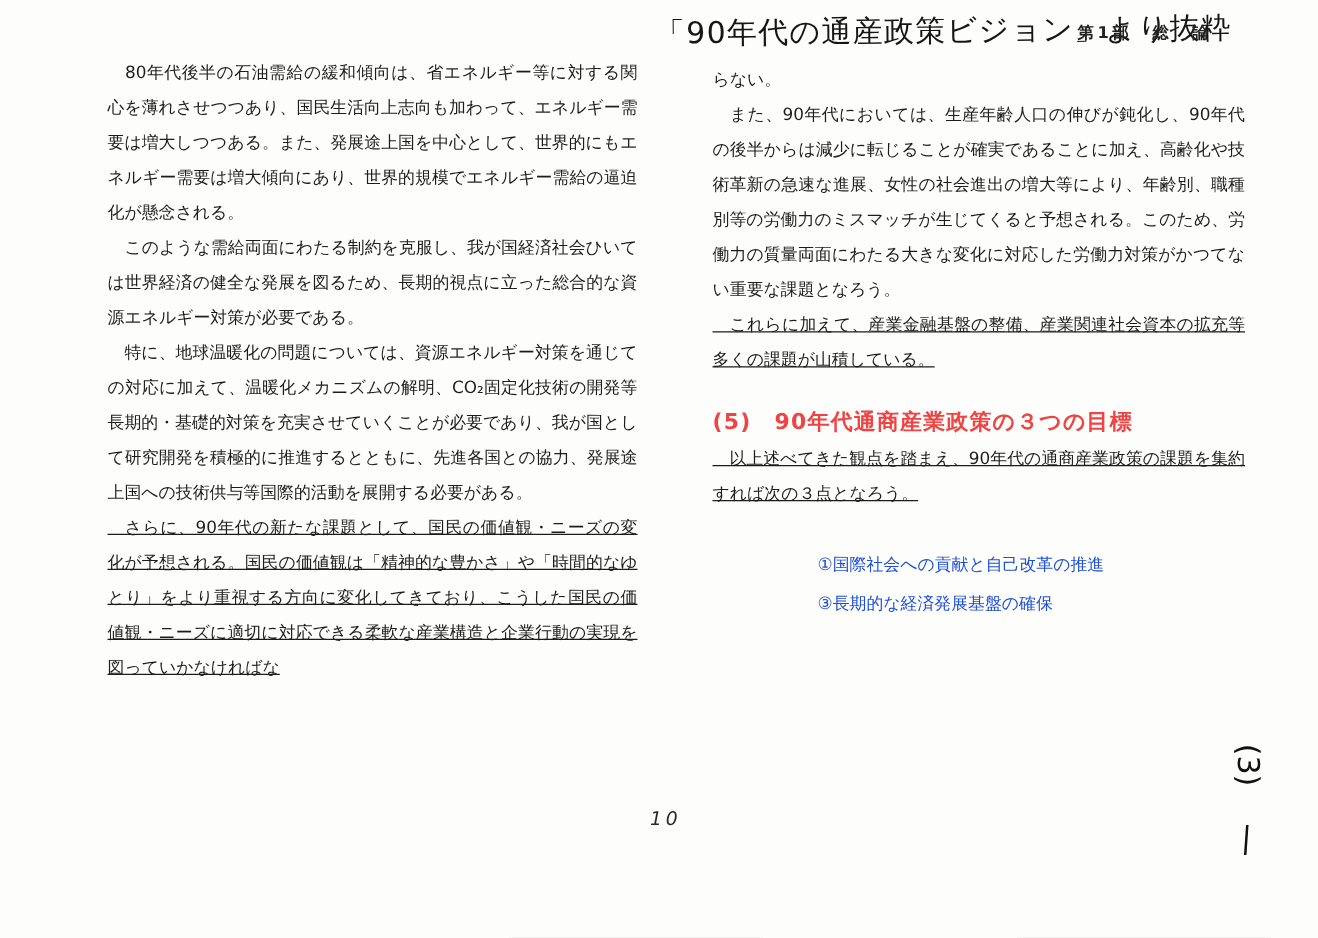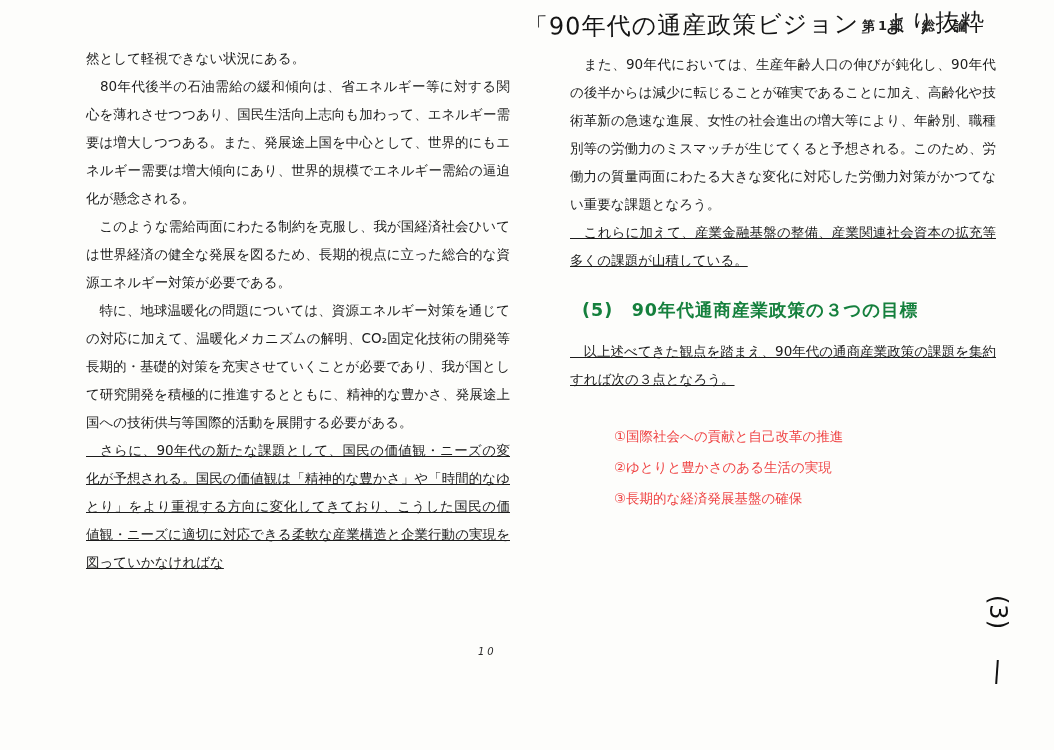--- a/index.html
+++ b/index.html
@@ -33,34 +33,35 @@
     font-size:13.5px;
     line-height:28px;
     text-align:justify;
     text-justify:inter-character;
     word-break:break-all;
     color:#1c1c1c;
   }
   .mt1{margin-top:28px;text-decoration:underline;}
   .mt075{margin-top:21px;}
   .heading5{
-    margin:12px;margin-top:21px;
-    font-size:17.5px;font-weight:bold;color:#15803d;
+    margin:0;margin-top:21px;
+    font-size:17.5px;font-weight:bold;color:#ef4444;
     letter-spacing:1px;
     line-height:30px;
     white-space:nowrap;
   }
   .goals{margin:28px 0 0 0;padding:0 0 0 44px;list-style:none;}
   .goals li{
-    font-size:13.5px;line-height:31px;color:#ef4444;
+    font-size:13.5px;line-height:31px;color:#1d4ed8;
     word-break:break-all;
+    margin-left:40px;
   }
   .page-number{
-    position:absolute;left:478px;top:646px;
-    font-size:10px;letter-spacing:3px;color:#2a2a2a;
+    position:absolute;left:520px;top:646px;
+    font-size:15px;letter-spacing:3px;color:#2a2a2a;
     font-style:italic;
   }
   .margin-note{
     position:absolute;left:976px;top:598px;
     width:44px;height:70px;
   }
   .margin-note .note-text{
     display:block;
     font-size:24px;color:#111;
     transform:rotate(90deg);
@@ -77,38 +78,37 @@
 </head>
 <body>
 
 <div class="page">
 
   <div class="hw-title">「90年代の通産政策ビジョン」より抜粋</div>
 
   <div class="section-header">第1部　総　論</div>
 
   <div class="col col-left">
-    <p class="para">然として軽視できない状況にある。</p>
     <p class="para">　80年代後半の石油需給の緩和傾向は、省エネルギー等に対する関心を薄れさせつつあり、国民生活向上志向も加わって、エネルギー需要は増大しつつある。また、発展途上国を中心として、世界的にもエネルギー需要は増大傾向にあり、世界的規模でエネルギー需給の逼迫化が懸念される。</p>
     <p class="para">　このような需給両面にわたる制約を克服し、我が国経済社会ひいては世界経済の健全な発展を図るため、長期的視点に立った総合的な資源エネルギー対策が必要である。</p>
-    <p class="para">　特に、地球温暖化の問題については、資源エネルギー対策を通じての対応に加えて、温暖化メカニズムの解明、CO₂固定化技術の開発等長期的・基礎的対策を充実させていくことが必要であり、我が国として研究開発を積極的に推進するとともに、精神的な豊かさ、発展途上国への技術供与等国際的活動を展開する必要がある。</p>
+    <p class="para">　特に、地球温暖化の問題については、資源エネルギー対策を通じての対応に加えて、温暖化メカニズムの解明、CO₂固定化技術の開発等長期的・基礎的対策を充実させていくことが必要であり、我が国として研究開発を積極的に推進するとともに、先進各国との協力、発展途上国への技術供与等国際的活動を展開する必要がある。</p>
     <p class="para mt1">　さらに、90年代の新たな課題として、国民の価値観・ニーズの変化が予想される。国民の価値観は「精神的な豊かさ」や「時間的なゆとり」をより重視する方向に変化してきており、こうした国民の価値観・ニーズに適切に対応できる柔軟な産業構造と企業行動の実現を図っていかなければな</p>
   </div>
 
   <div class="col col-right">
+    <p class="para">らない。</p>
     <p class="para">　また、90年代においては、生産年齢人口の伸びが鈍化し、90年代の後半からは減少に転じることが確実であることに加え、高齢化や技術革新の急速な進展、女性の社会進出の増大等により、年齢別、職種別等の労働力のミスマッチが生じてくると予想される。このため、労働力の質量両面にわたる大きな変化に対応した労働力対策がかつてない重要な課題となろう。</p>
     <p class="para mt1">　これらに加えて、産業金融基盤の整備、産業関連社会資本の拡充等多くの課題が山積している。</p>
 
     <h2 class="heading5">(5)　90年代通商産業政策の３つの目標</h2>
 
     <p class="para mt1">　以上述べてきた観点を踏まえ、90年代の通商産業政策の課題を集約すれば次の３点となろう。</p>
 
     <ul class="goals">
       <li>①国際社会への貢献と自己改革の推進</li>
-      <li>②ゆとりと豊かさのある生活の実現</li>
       <li>③長期的な経済発展基盤の確保</li>
     </ul>
 
   </div>
 
   <div class="page-number">10</div>
 
   <div class="margin-note">
     <span class="note-text">(3)</span>
     <span class="note-dash"></span>

